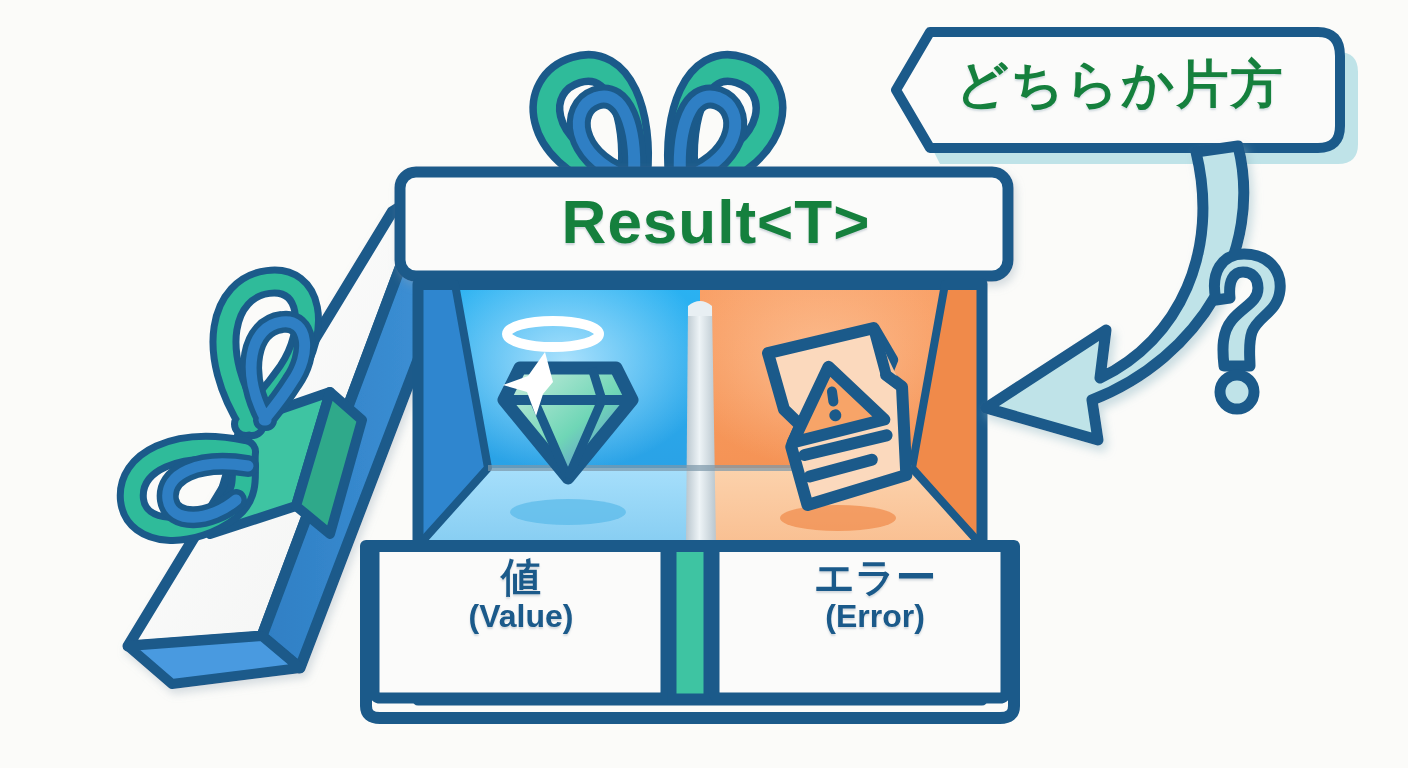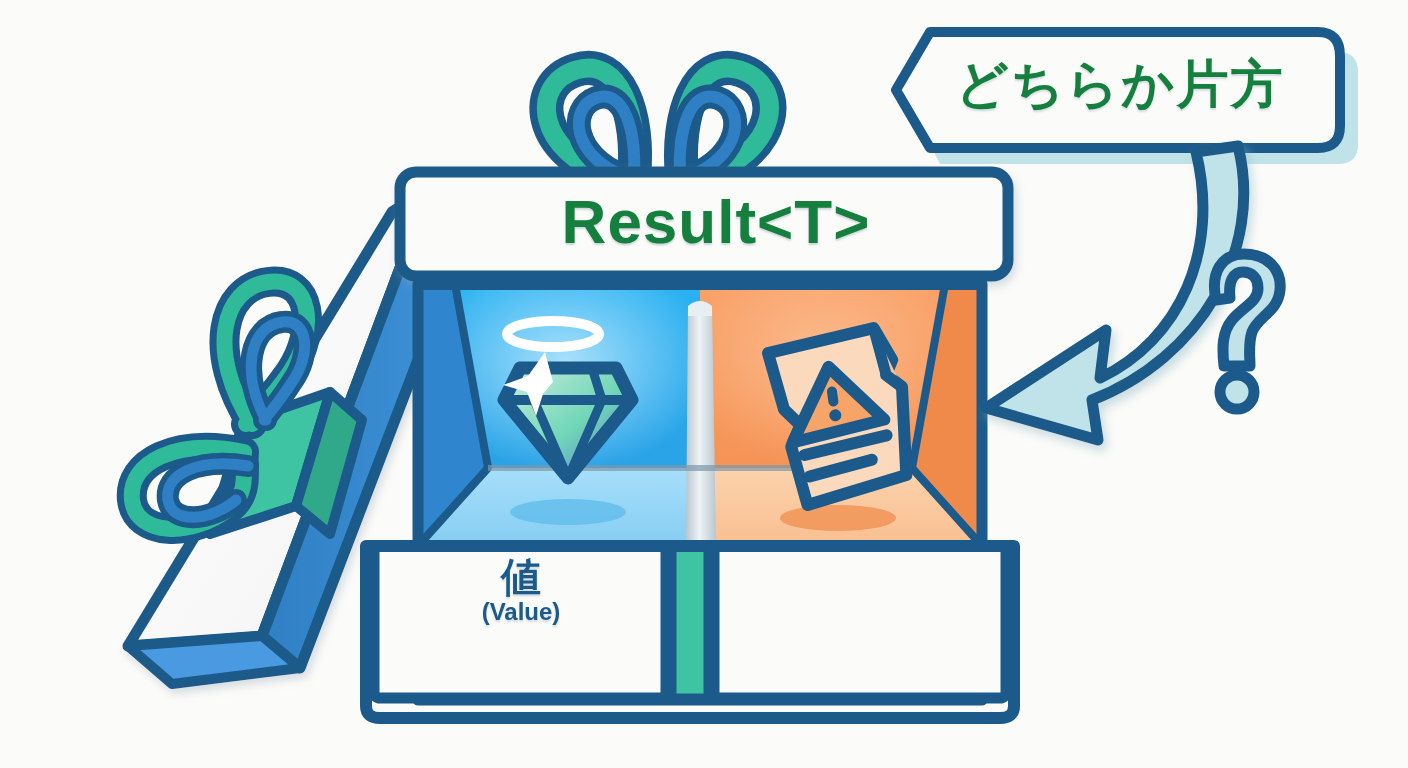--- a/index.html
+++ b/index.html
@@ -15,21 +15,21 @@
     left:12px;top:186px;width:1408px;text-align:center;
     font-size:62px;letter-spacing:1px;
     text-shadow:0 2px 2px rgba(120,140,160,.35);
   }
   #bubble-text{
     left:910px;top:50px;width:420px;text-align:center;
     font-size:52px;letter-spacing:2px;
     text-shadow:0 2px 2px rgba(120,150,170,.3);
   }
   .lbl-jp{font-size:40px;line-height:1.05;}
-  .lbl-en{font-size:24px;line-height:1.15;font-weight:600;}
+  .lbl-en{font-size:32px;line-height:1.15;font-weight:600;}
   #label-value{left:376px;top:556px;width:290px;text-align:center;}
   #label-error{left:730px;top:556px;width:290px;text-align:center;}
   .lblbox{position:absolute;color:#1b5a8a;font-weight:700;text-shadow:0 2px 2px rgba(120,140,160,.3);}
 </style>
 </head>
 <body>
 
 <div id="stage">
 
   <svg width="1408" height="768" viewBox="0 0 1408 768">
@@ -214,14 +214,18 @@
 
   <div class="txt" id="title-text">Result&lt;T&gt;</div>
 
   <div class="txt" id="bubble-text">どちらか片方</div>
 
   <div class="lblbox" id="label-value">
     <div class="lbl-jp">値</div>
     <div class="lbl-en">(Value)</div>
   </div>
 
+  <div class="lblbox" id="label-error">
+    <div class="lbl-jp">エラー</div>
+    <div class="lbl-en">(Error)</div>
+  </div>
 
 </div>
 
 </body></html>

